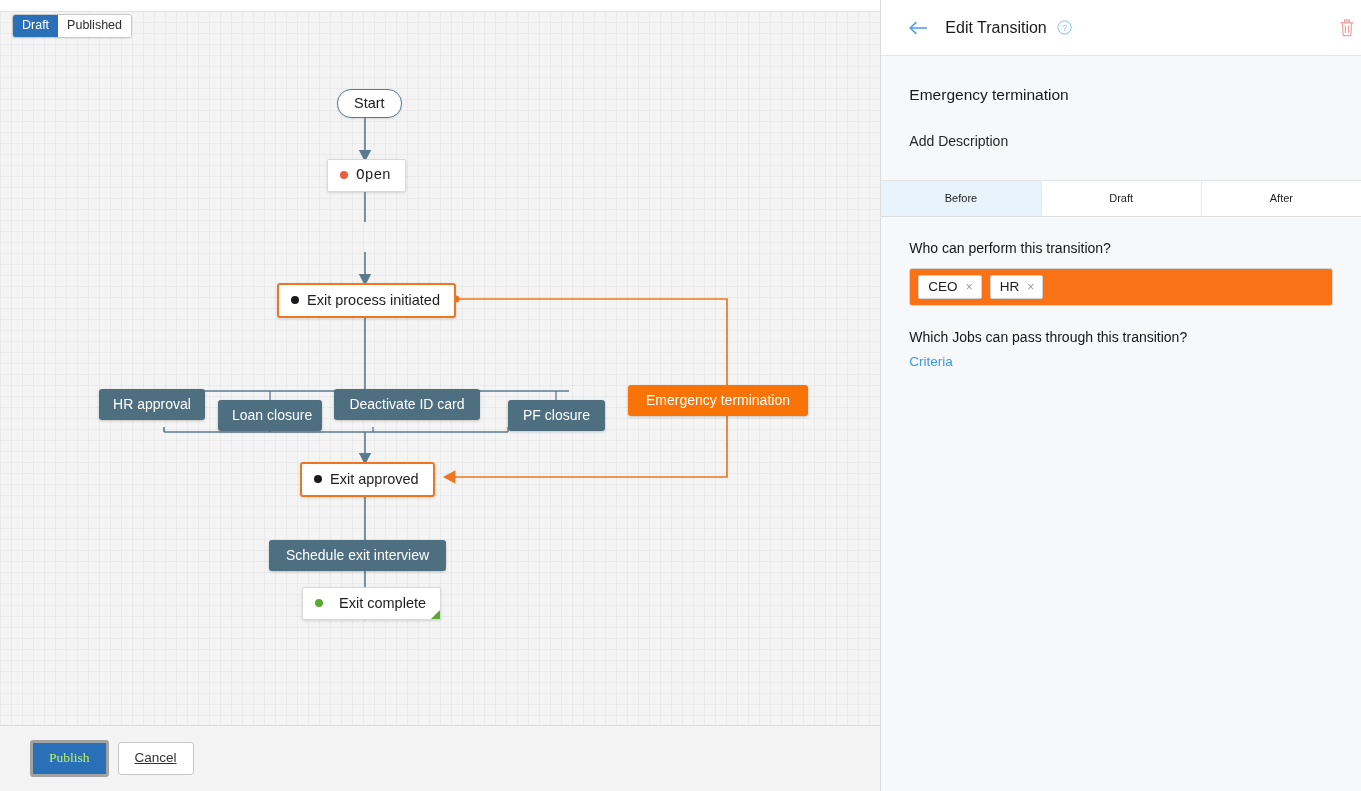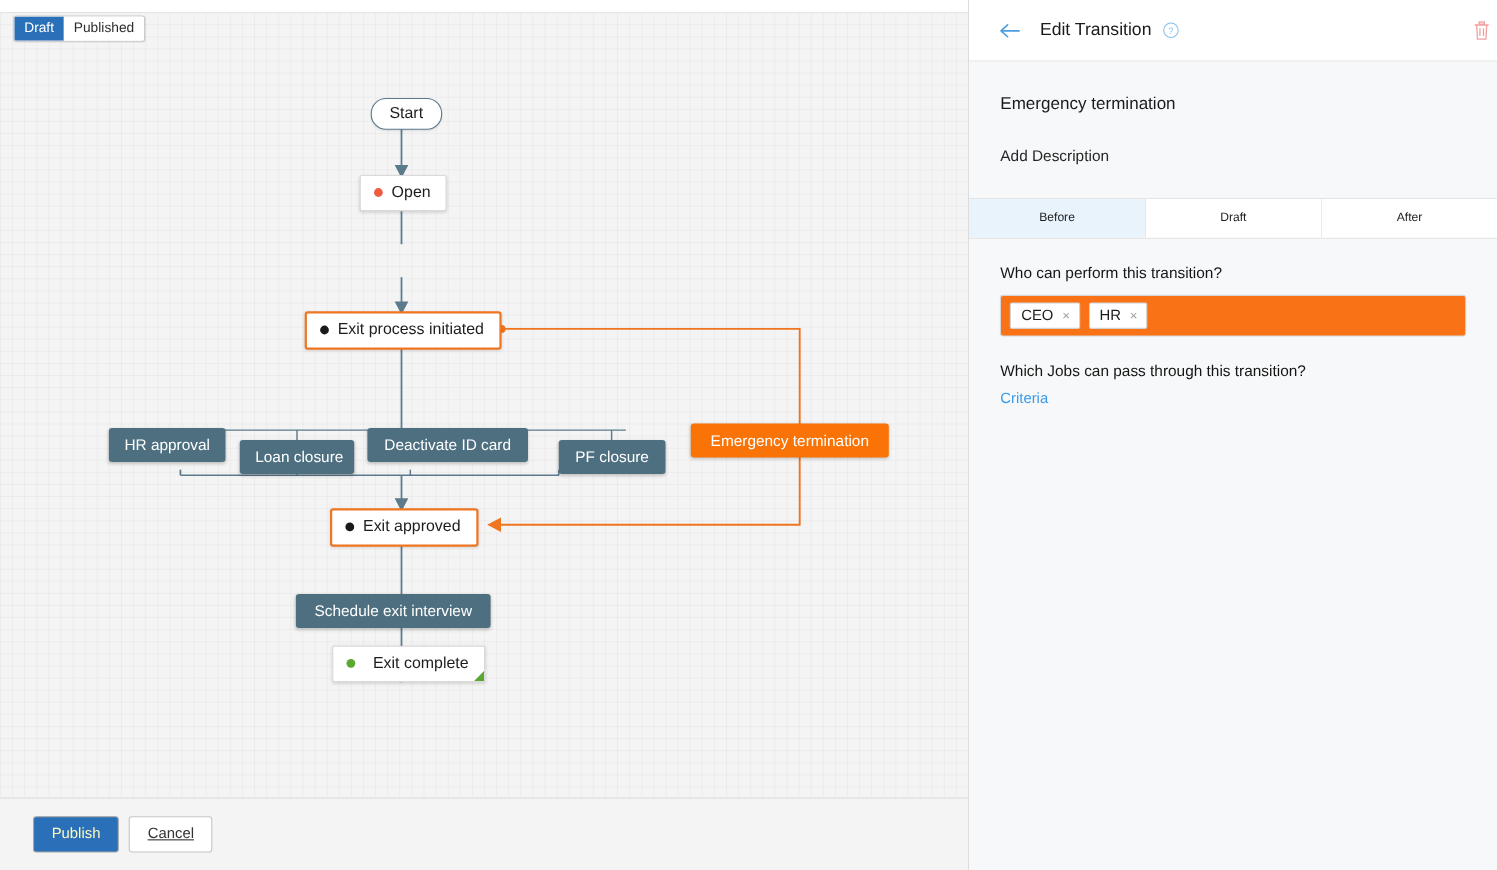--- a/index.html
+++ b/index.html
@@ -120,21 +120,21 @@
     z-index: 5;
   }
   .btn {
     font-size: 13.5px;
     font-family: "Liberation Sans", sans-serif;
     border-radius: 3px;
     padding: 7px 16px 8px;
     cursor: pointer;
     line-height: 16px;
   }
-  .btn-primary { background: #2a70b8; color: #fef9c3; border: 1px solid #a3a3a3; }
+  .btn-primary { background: #2a70b8; color: #bef264; border: 3px solid #a3a3a3; font-family: Liberation Serif, serif; }
   .btn-default { background: #fff; color: #333; border: 1px solid #c6c6c6; text-decoration: underline; }
 
   
   .side {
     position: relative;
     width: 480px; height: 791px;
     background: #f7f8f9;
     box-sizing: border-box;
   }
   .side-head {
@@ -250,21 +250,21 @@
 
         <path d="M455,299 L727,299 L727,477 L447,477" marker-end="url(#ao)"></path>
       </g>
       <circle cx="456" cy="299" r="3.6" fill="#ef7521"></circle>
     </svg>
 
     <div class="node node-start" style="left:337px; top:89px;">
       <span>Start</span>
     </div>
 
-    <div class="node node-state" style="left:327px; top:159px;">
+    <div class="node node-state" style="left:327px; top:159px;font-family:Liberation Mono, monospace;">
       <span class="dot" style="background:#ef5b3f"></span>
       <span>Open</span>
     </div>
 
 
     <div class="node node-state sel" style="left:277px; top:283px;">
       <span class="dot" style="background:#1a1a1a"></span>
       <span>Exit process initiated</span>
     </div>
 

